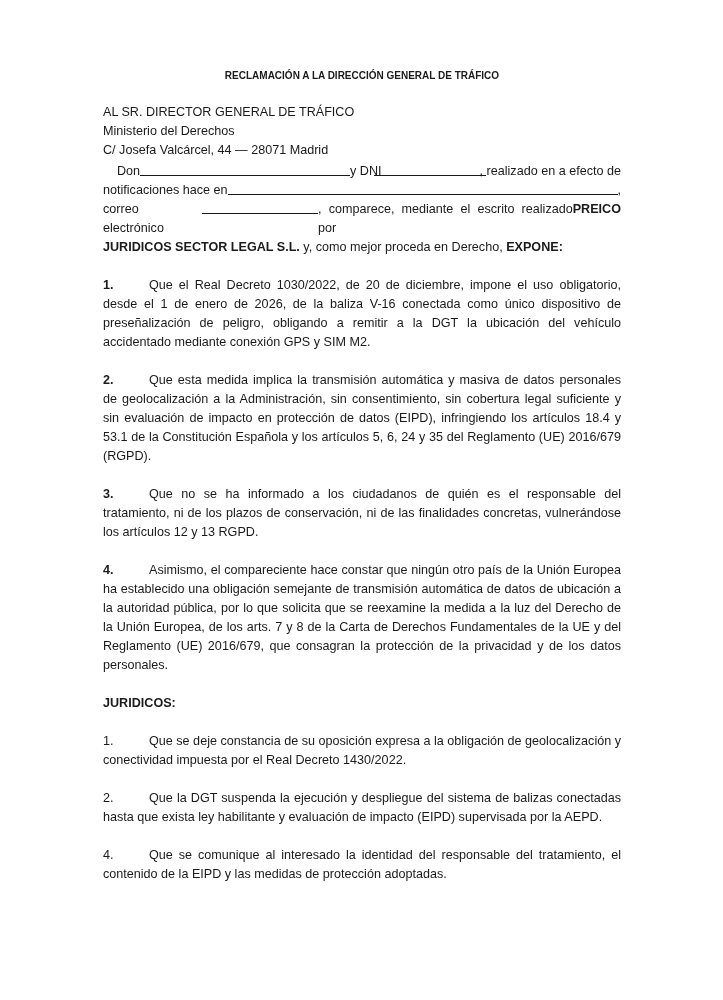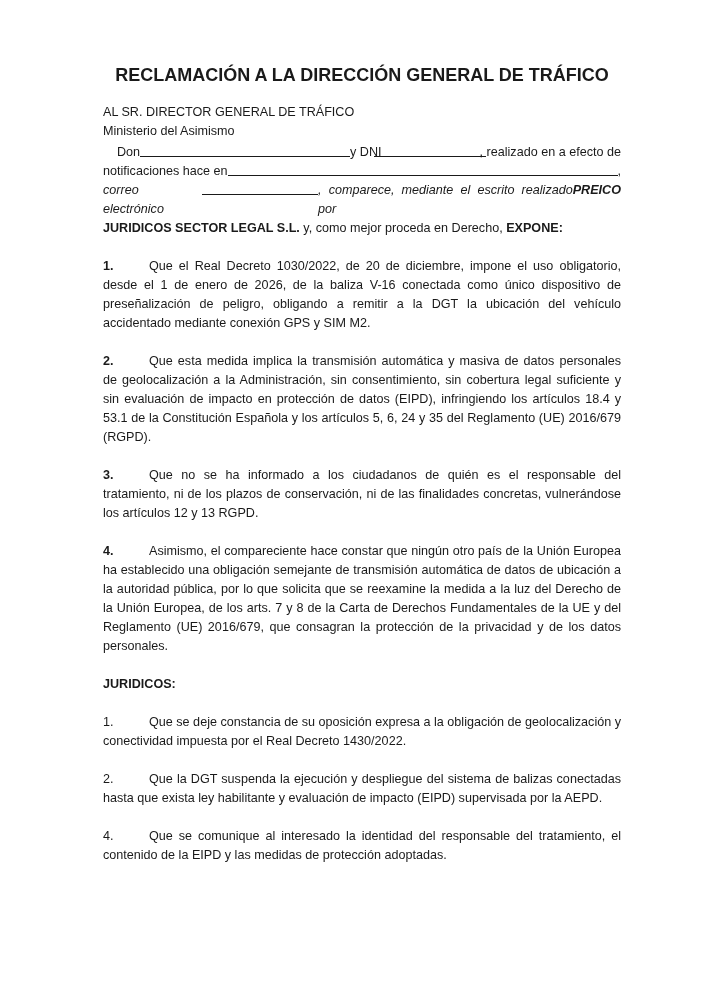--- a/index.html
+++ b/index.html
@@ -18,21 +18,21 @@
     }
     .page {
       position: absolute;
       left: 103px;
       top: 66px;
       width: 518px;
     }
     .title {
       text-align: center;
       font-weight: bold;
-      font-size: 18px;
+      font-size: 10px;
       letter-spacing: 0;
       margin-bottom: 18px;
     }
     .address-line { display: block; }
     .address { margin-bottom: 2px; }
     .justify {
       text-align: justify;
       text-align-last: left;
     }
     .para { margin-bottom: 19px; }
@@ -51,37 +51,38 @@
   </style>
 </head>
 <body>
 
 <div class="page">
 
   <div class="title">RECLAMACIÓN A LA DIRECCIÓN GENERAL DE TRÁFICO</div>
 
   <div class="address">
     <span class="address-line">AL SR. DIRECTOR GENERAL DE TRÁFICO</span>
-    <span class="address-line">Ministerio del Asimismo</span>
+    <span class="address-line">Ministerio del Derechos</span>
+    <span class="address-line">C/ Josefa Valcárcel, 44 — 28071 Madrid</span>
   </div>
 
   <div class="para justify">
     <div style="display:flex; justify-content:flex-end;">
       <span>Don</span>
       <span class="blank" style="width:210px;"></span>
       <span>y DNI</span>
       <span class="blank" style="width:112px; margin-left:-8px;"></span>
       <span style="margin-left:-6px;">, realizado en a efecto de</span>
     </div>
     <div style="display:flex;">
       <span>notificaciones hace en</span>
       <span class="blank" style="flex:1;"></span>
       <span>,</span>
     </div>
-    <div style="display:flex; justify-content:flex-start;font-style:italic;">
+    <div style="display:flex; justify-content:flex-start;">
       <span style="display:flex;">
         <span>correo electrónico</span>
         <span class="blank" style="width:118px;"></span>
         <span>, comparece, mediante el escrito realizado por</span>
       </span>
       <b>PREICO</b>
     </div>
     <div>
       <b>JURIDICOS SECTOR LEGAL S.L.</b><span> y, como mejor proceda en Derecho,</span>
       <b>EXPONE:</b>

